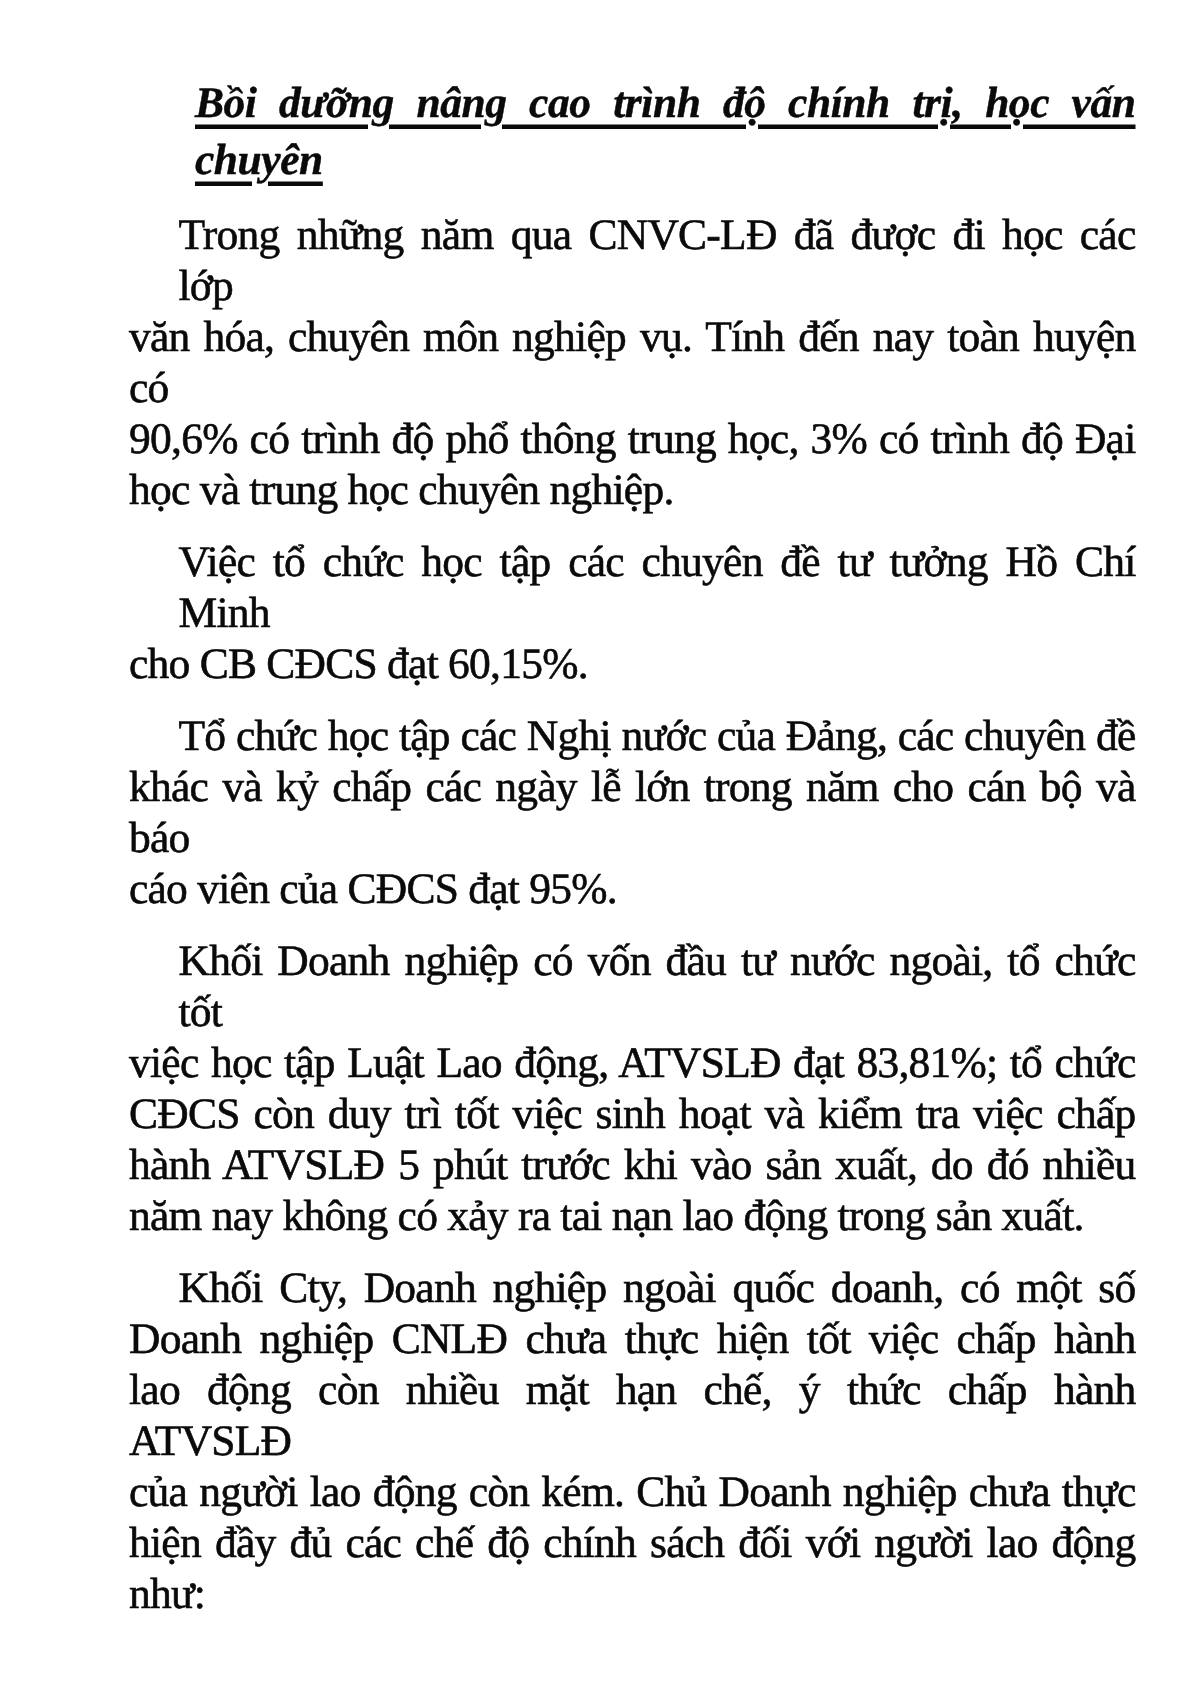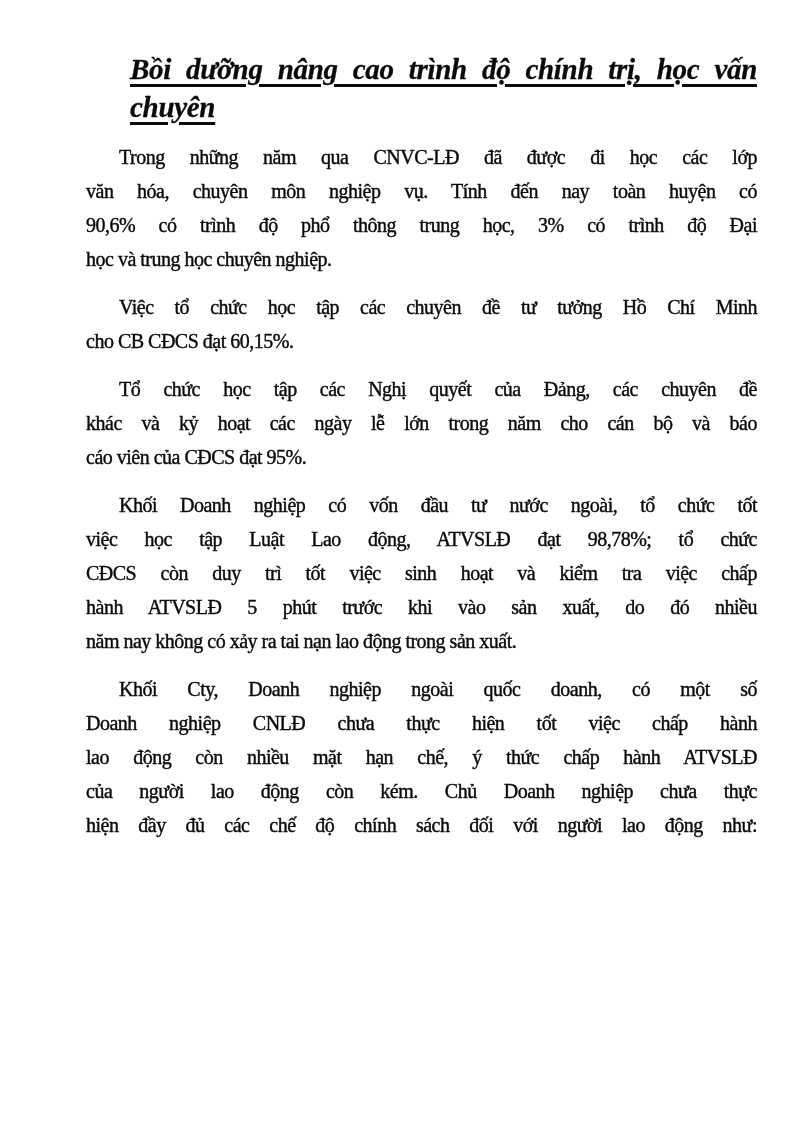--- a/index.html
+++ b/index.html
@@ -16,21 +16,21 @@
     color: #0a0a0a;
     font-family: "Liberation Serif", "DejaVu Serif", serif;
     padding: 50px 60px 0 62px;
     overflow: hidden;
     margin-left: 24px;
   }
   .block { margin: 0 0 14px 0; }
   .block:last-of-type { margin-bottom: 0; }
 
   .body-line {
-    font-size: 20px;
+    font-size: 29px;
     line-height: 34px;
     letter-spacing: -0.5px;
     text-align: justify;
     text-align-last: justify;
     -webkit-text-stroke: 0.4px currentColor;
     white-space: normal;
   }
   .heading-line {
     font-size: 29px;
     line-height: 38px;
@@ -63,28 +63,28 @@
     <div class="body-line">90,6% có trình độ phổ thông trung học, 3% có trình độ Đại</div>
     <div class="body-line line-last">học và trung học chuyên nghiệp.</div>
   </div>
 
   <div class="block">
     <div class="body-line line-first">Việc tổ chức học tập các chuyên đề tư tưởng Hồ Chí Minh</div>
     <div class="body-line line-last">cho CB CĐCS đạt 60,15%.</div>
   </div>
 
   <div class="block">
-    <div class="body-line line-first">Tổ chức học tập các Nghị quyết của Đảng, các chuyên đề</div>
-    <div class="body-line">khác và kỷ hoạt các ngày lễ lớn trong năm cho cán bộ và báo</div>
+    <div class="body-line line-first">Tổ chức học tập các Nghị nước của Đảng, các chuyên đề</div>
+    <div class="body-line">khác và kỷ chấp các ngày lễ lớn trong năm cho cán bộ và báo</div>
     <div class="body-line line-last">cáo viên của CĐCS đạt 95%.</div>
   </div>
 
   <div class="block">
     <div class="body-line line-first">Khối Doanh nghiệp có vốn đầu tư nước ngoài, tổ chức tốt</div>
-    <div class="body-line">việc học tập Luật Lao động, ATVSLĐ đạt 98,78%; tổ chức</div>
+    <div class="body-line">việc học tập Luật Lao động, ATVSLĐ đạt 83,81%; tổ chức</div>
     <div class="body-line">CĐCS còn duy trì tốt việc sinh hoạt và kiểm tra việc chấp</div>
     <div class="body-line">hành ATVSLĐ 5 phút trước khi vào sản xuất, do đó nhiều</div>
     <div class="body-line line-last">năm nay không có xảy ra tai nạn lao động trong sản xuất.</div>
   </div>
 
   <div class="block">
     <div class="body-line line-first">Khối Cty, Doanh nghiệp ngoài quốc doanh, có một số</div>
     <div class="body-line">Doanh nghiệp CNLĐ chưa thực hiện tốt việc chấp hành</div>
     <div class="body-line">lao động còn nhiều mặt hạn chế, ý thức chấp hành ATVSLĐ</div>
     <div class="body-line">của người lao động còn kém. Chủ Doanh nghiệp chưa thực</div>

